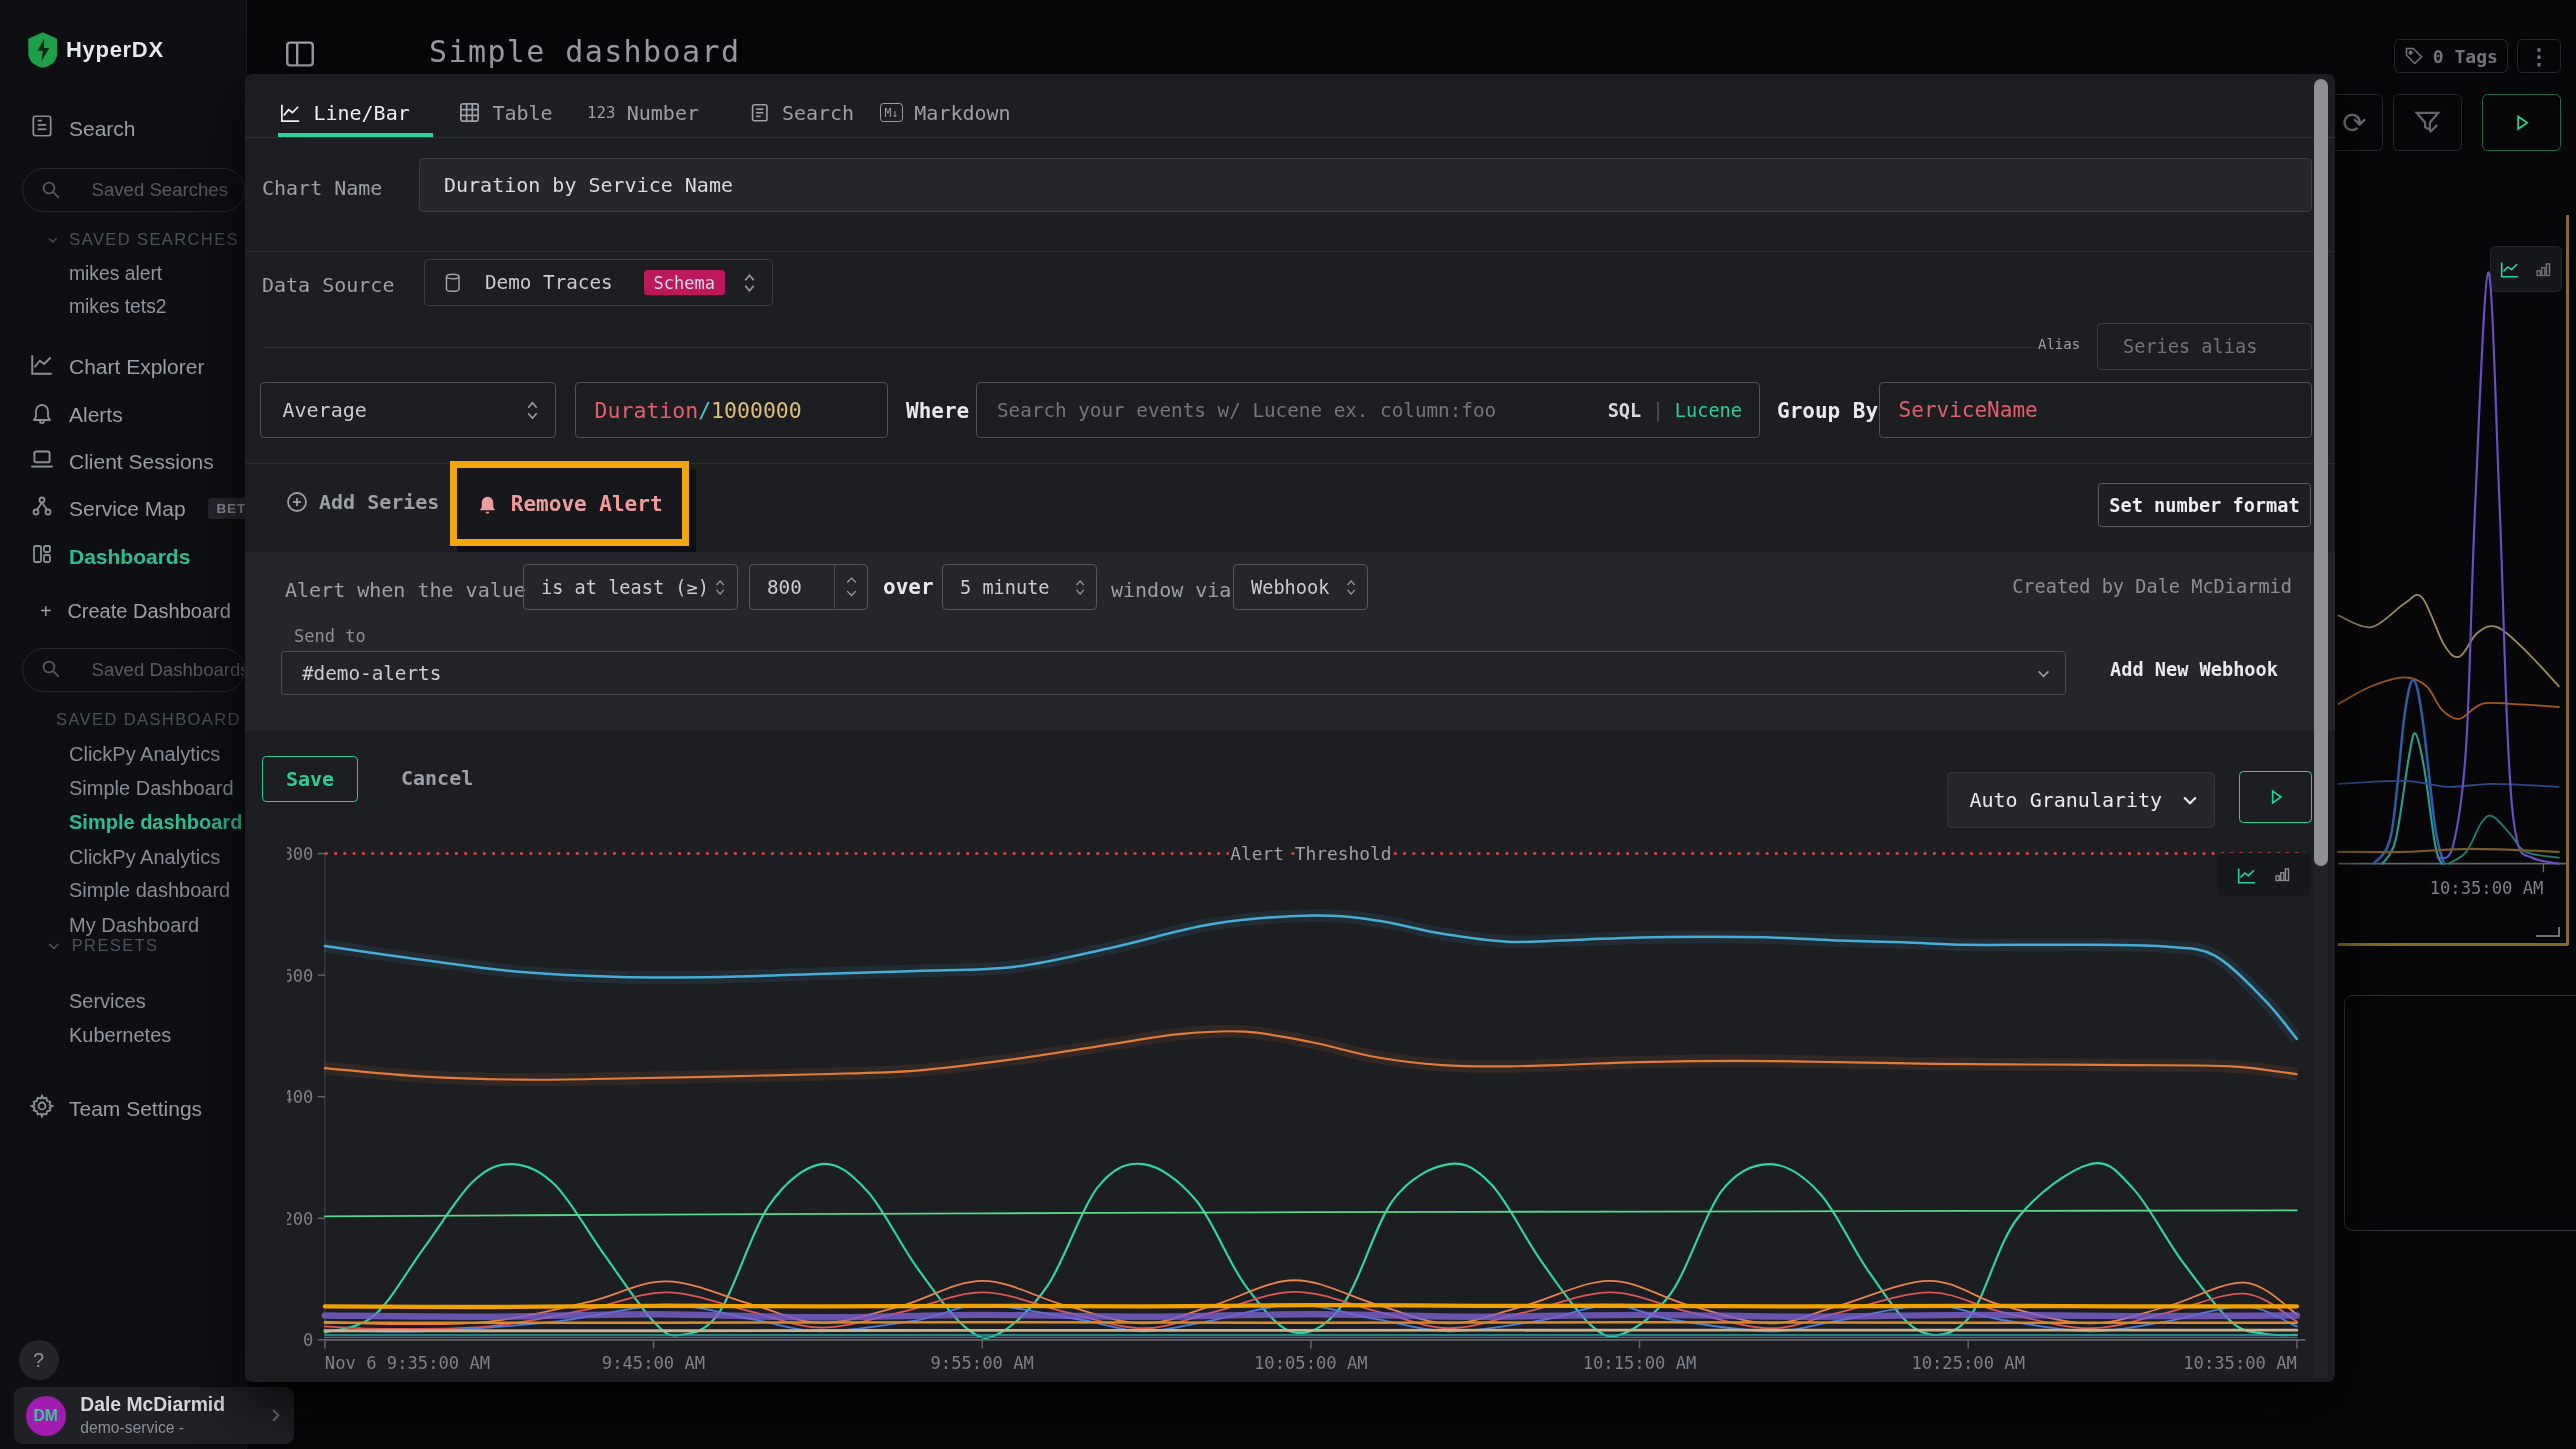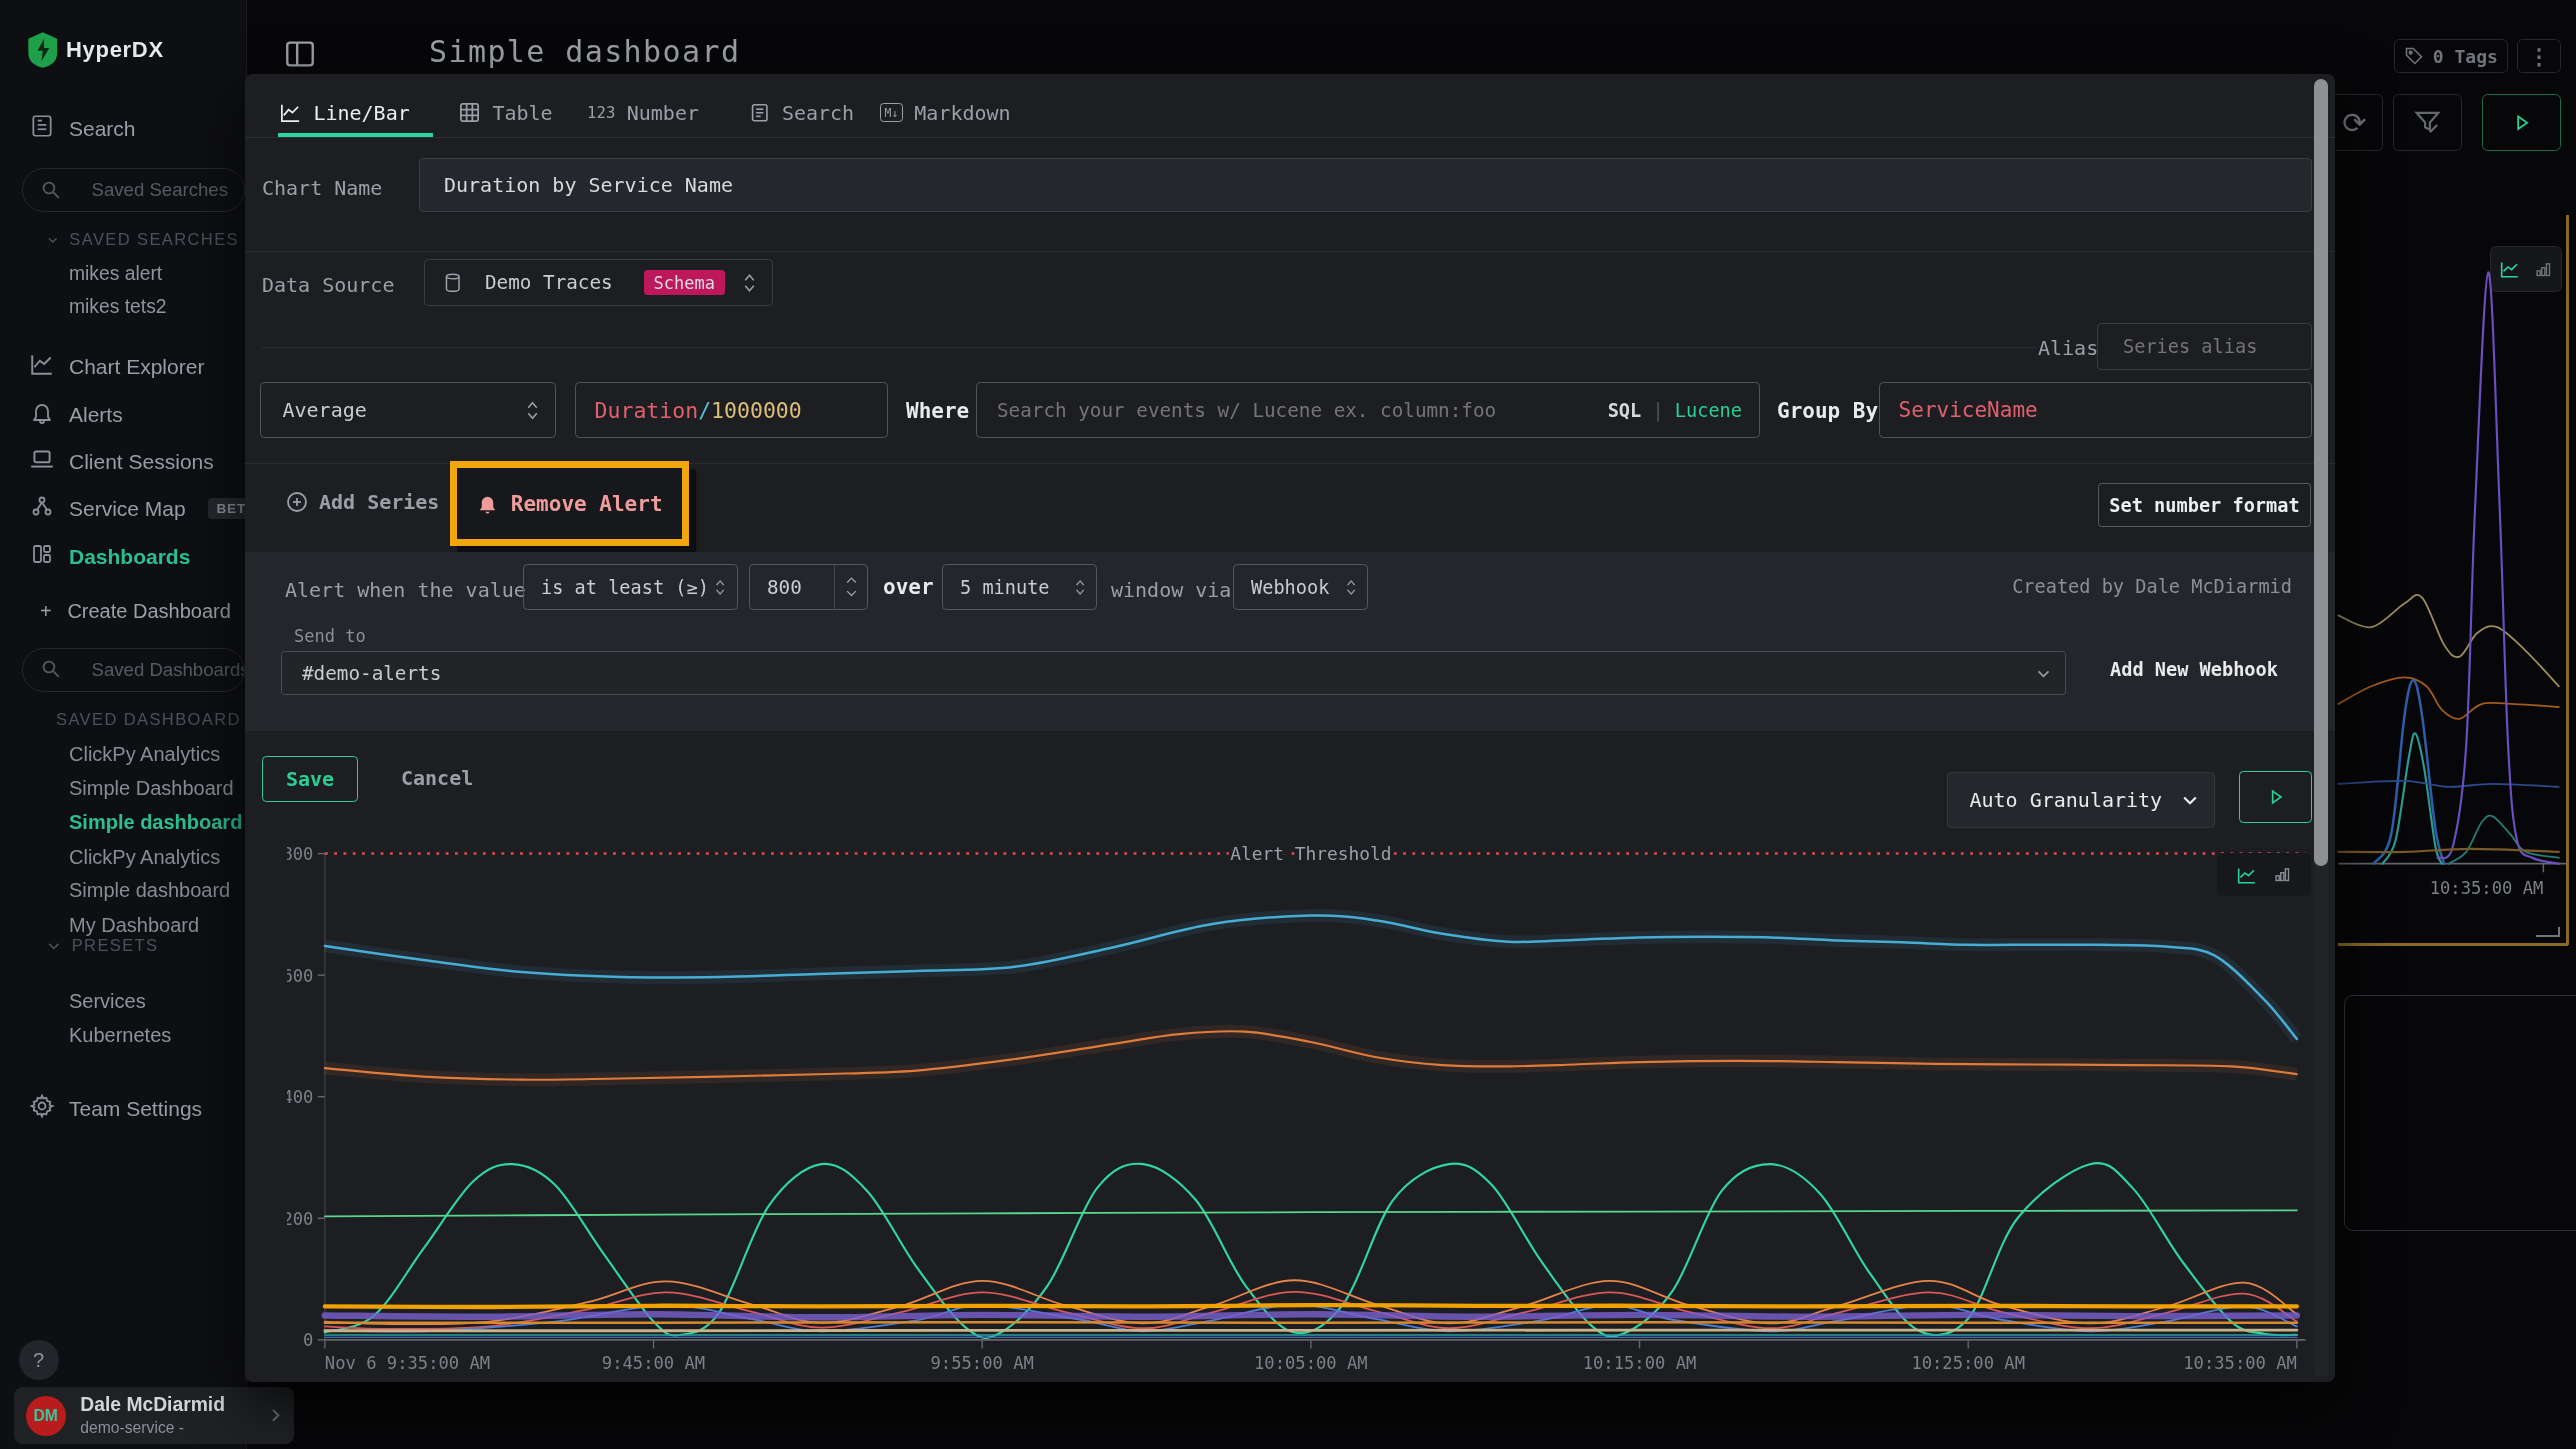--- a/index.html
+++ b/index.html
@@ -173,21 +173,21 @@
           <circle cx="12" cy="12" r="3.2"></circle>
           <path d="M12 2.5 l1.2 2.6 2.8 -.6 .8 2.8 2.8 .8 -.6 2.8 2.6 1.2 -2.6 1.2 .6 2.8 -2.8 .8 -.8 2.8 -2.8 -.6 -1.2 2.6 -1.2 -2.6 -2.8 .6 -.8 -2.8 -2.8 -.8 .6 -2.8 -2.6 -1.2 2.6 -1.2 -.6 -2.8 2.8 -.8 .8 -2.8 2.8 .6 Z"></path>
         </svg></span>
     <span class="lb">Team Settings</span>
   </div>
 
   <div class="abs sans" style="left:18.6px;top:1340px;width:40px;height:40px;border-radius:50%;background:#23252a;
       color:#8f959c;font-size:20px;display:flex;align-items:center;justify-content:center;cursor:pointer;">?</div>
 
   <div class="abs" style="left:14.3px;top:1387px;width:280px;height:57px;background:#1f2125;border-radius:8.6px;cursor:pointer;">
-    <div class="abs sans" style="left:11.4px;top:8.6px;width:40px;height:40px;border-radius:50%;background:#b91c1c;
+    <div class="abs sans" style="left:11.4px;top:8.6px;width:40px;height:40px;border-radius:50%;background:#a21caf;
         color:#35c99e;font-weight:bold;font-size:15.7px;display:flex;align-items:center;justify-content:center;">DM</div>
     <div class="abs sans" style="left:66px;top:7.2px;font-size:19.3px;font-weight:bold;color:#d2d5d9;white-space:nowrap;">Dale McDiarmid</div>
     <div class="abs sans" style="left:66px;top:31.5px;font-size:15.7px;color:#8a9096;white-space:nowrap;">demo-service -</div>
     <svg class="abs" style="left:252px;top:18.6px;" width="18.6" height="18.6" viewBox="0 0 24 24" fill="none" stroke="#6f747b" stroke-width="2.4">
         <polyline points="9,5 16,12 9,19"></polyline>
       </svg>
   </div>
 </div>
 
 <svg class="abs" style="left:283px;top:37px;" width="34" height="34" viewBox="0 0 24 24" fill="none" stroke="#9aa0a6" stroke-width="1.7">
@@ -302,21 +302,21 @@
       </svg>
     <span class="txt">Demo Traces</span>
     <span class="abs" style="right:47px;background:#be185d;color:#dcdde6;font-size:17px;border-radius:3.6px;padding:2.9px 10px;text-align:right;">Schema</span>
     <svg class="chev" width="17" height="24" viewBox="0 0 24 34" fill="none" stroke="#9aa0a6" stroke-width="2.2">
         <polyline points="6,13 12,6 18,13"></polyline>
         <polyline points="6,21 12,28 18,21"></polyline>
       </svg>
   </div>
 
   <div class="abs" style="left:17px;top:273px;width:1775px;height:0.7px;background:#2c2d32;"></div>
-  <div class="fld-label" style="left:1793px;top:262px;font-size:20px;">Alias</div>
+  <div class="fld-label" style="left:1793px;top:262px;font-size:14px;">Alias</div>
   <input class="inp" style="left: 1852px; top: 249px; width: 215px; height: 47px; background: transparent; font-size: 18.6px; padding-left: 25px;" placeholder="Series alias">
 
   <div class="sel" style="left:15px;top:308px;width:296px;height:56px;font-size:20px;">
     <span class="txt">Average</span>
     <svg class="chev" width="17" height="27" viewBox="0 0 24 34" fill="none" stroke="#9aa0a6" stroke-width="2.2">
         <polyline points="6,13 12,6 18,13"></polyline>
         <polyline points="6,21 12,28 18,21"></polyline>
       </svg>
   </div>
   <div class="sel" style="left:330px;top:308px;width:313px;height:56px;font-size:21.5px;">

